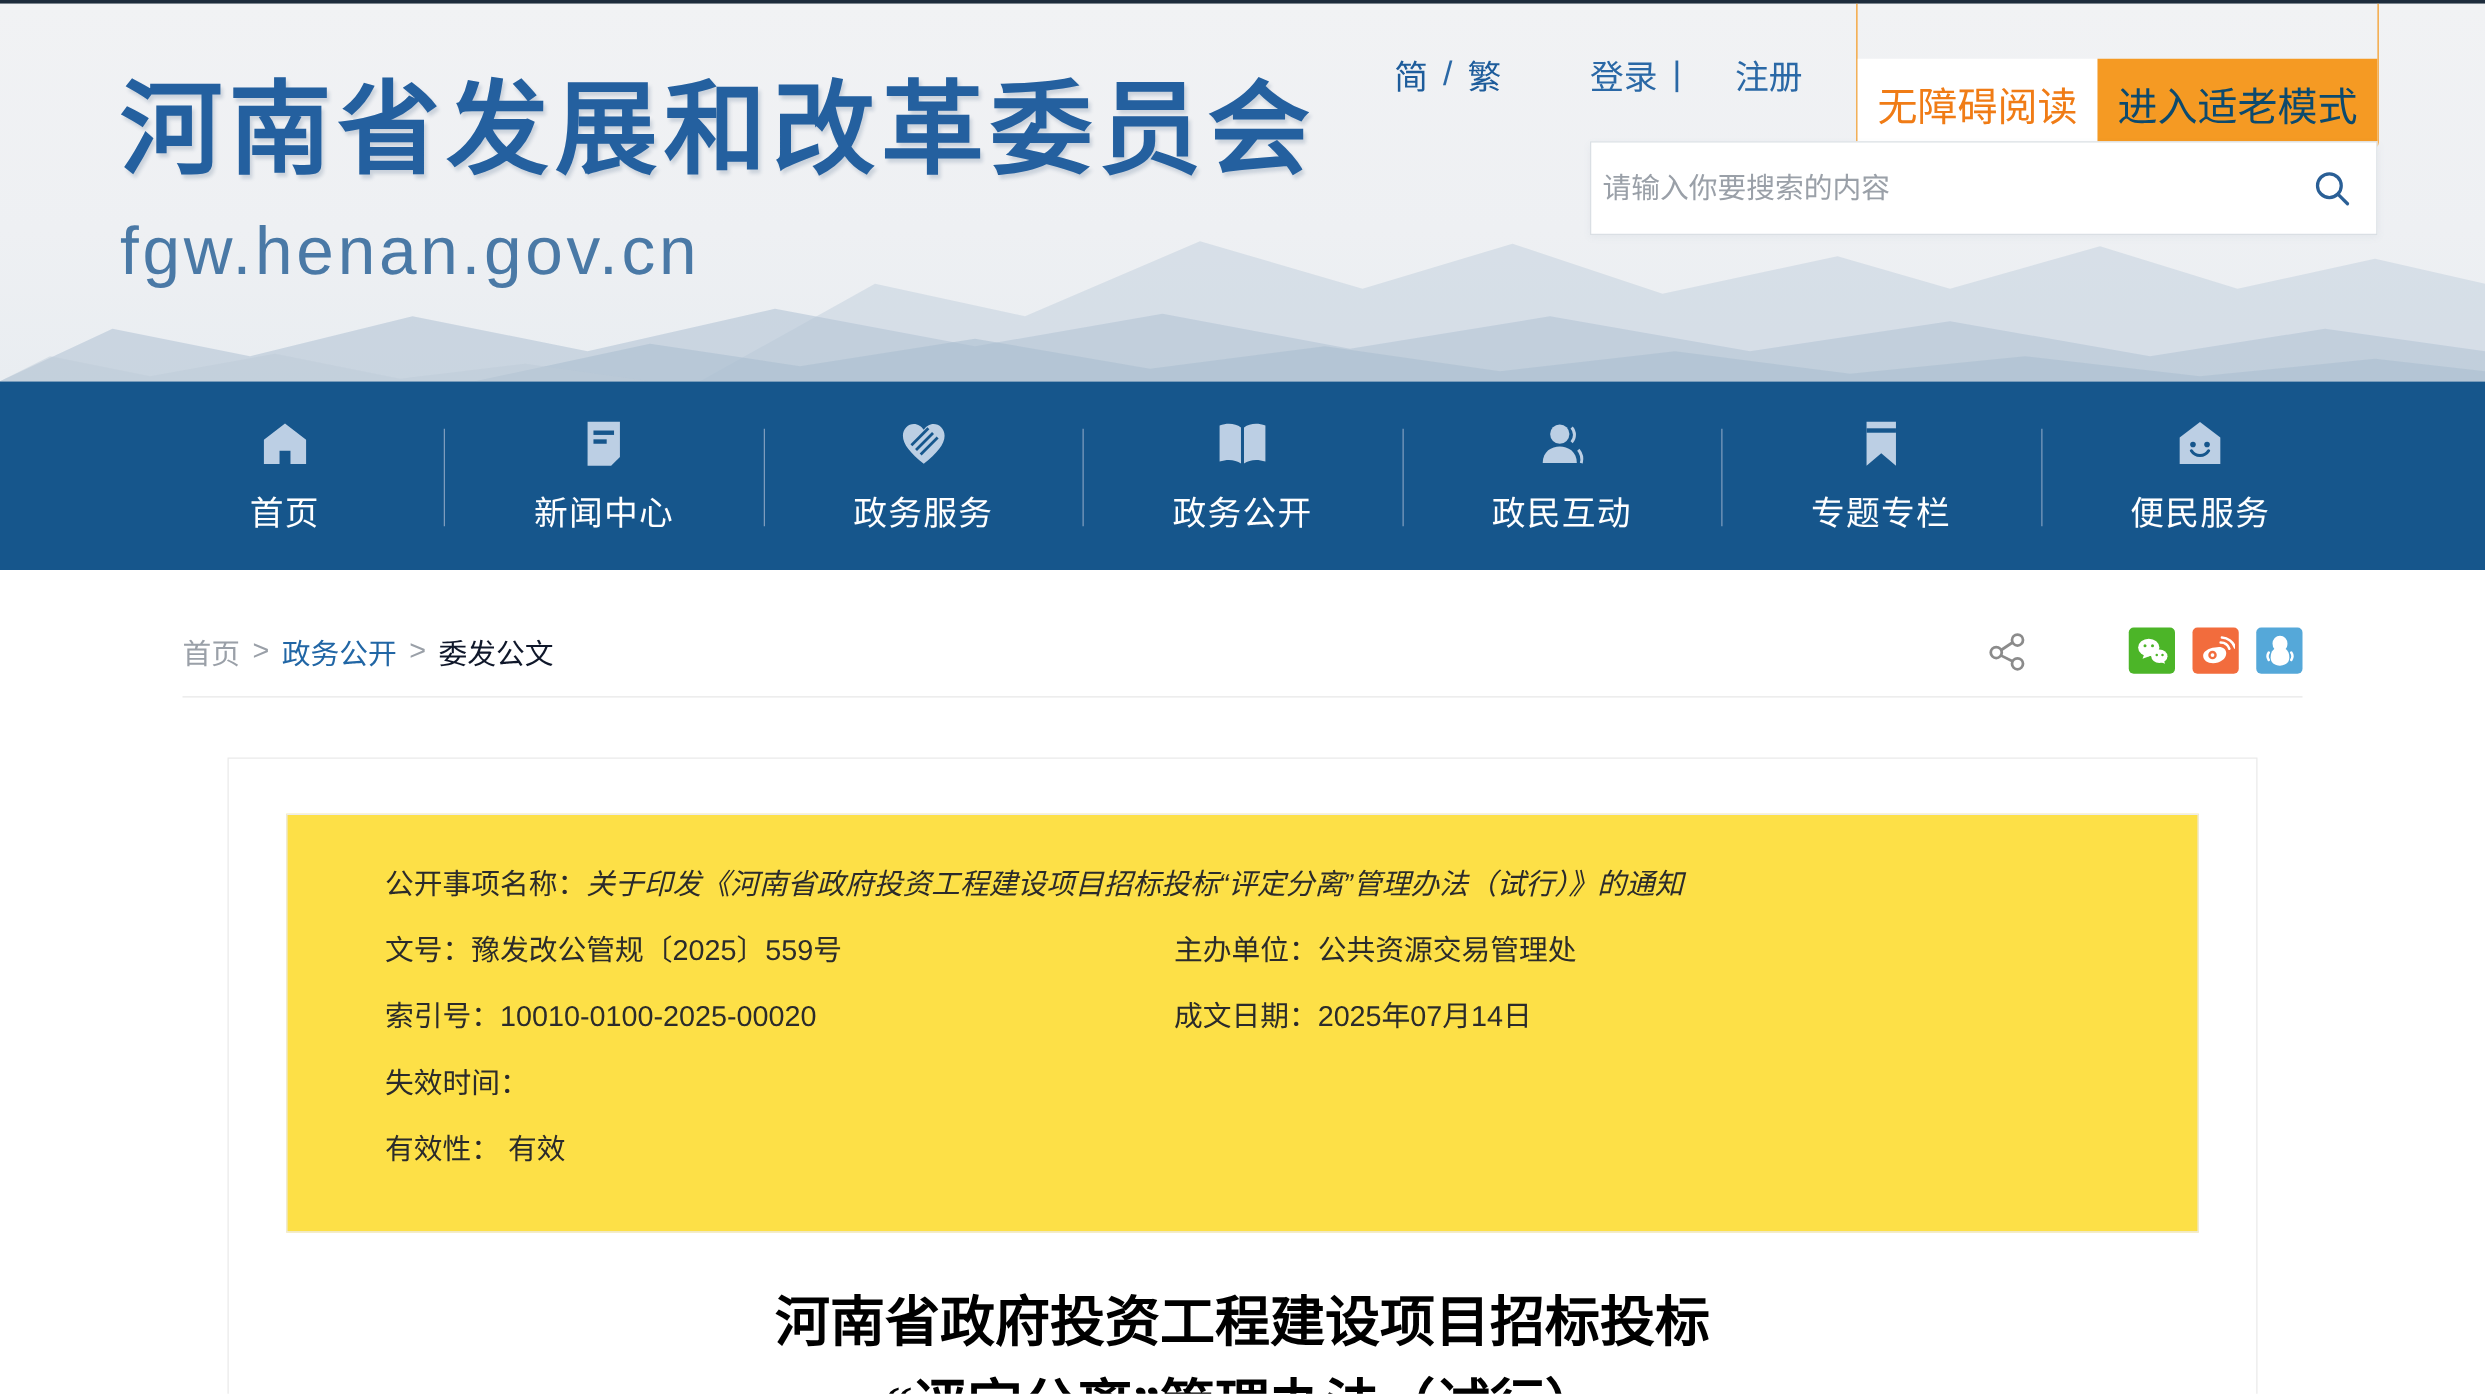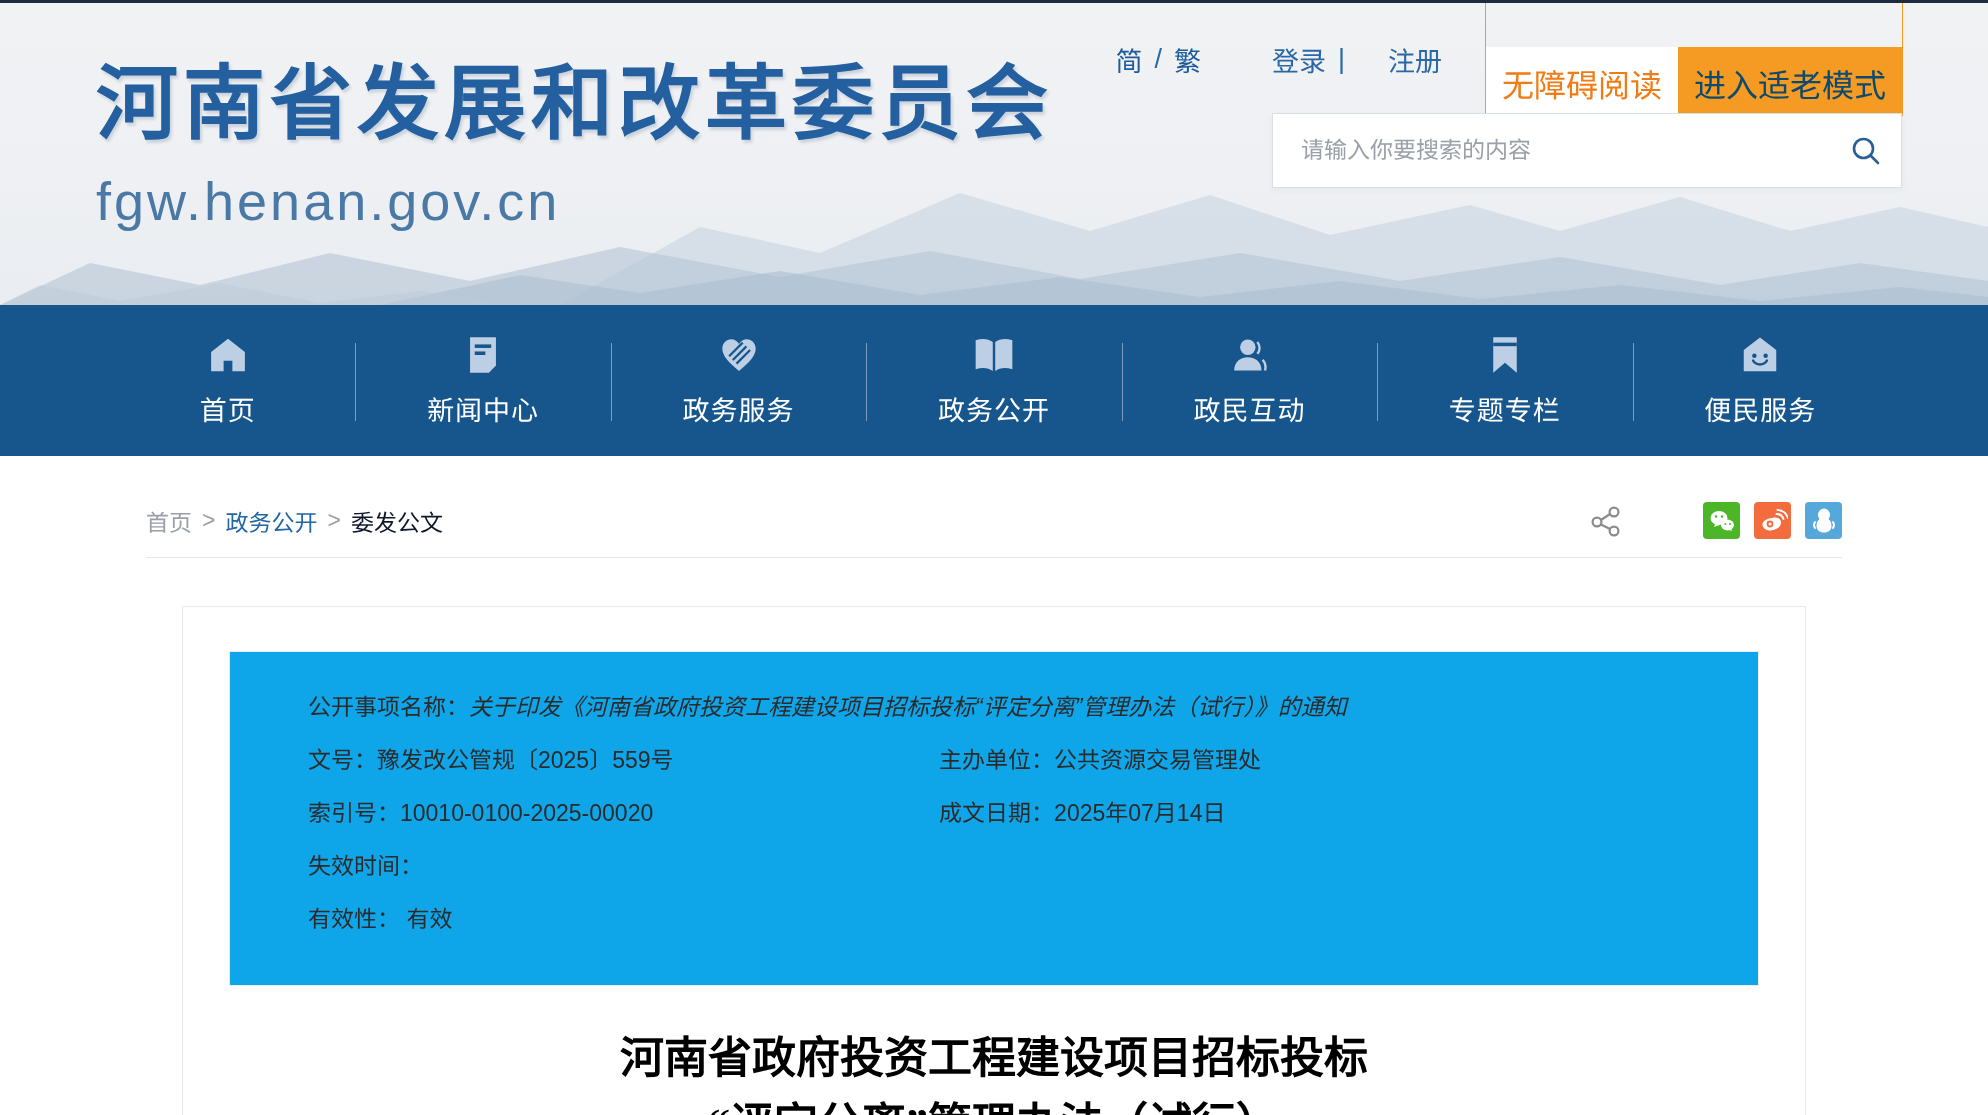--- a/index.html
+++ b/index.html
@@ -43,21 +43,21 @@
   .btn-elder  { background:#f59a23; color:#0c4a6e; }
 
   .searchbox {
     position:absolute; right:86px; top:110px;
     width:630px; height:75px; background:#fff;
     border:1px solid #dadfe4; display:flex; align-items:center;
     box-shadow:0 2px 6px rgba(120,140,160,0.08);
   }
   .searchbox input {
     flex:1; height:100%; border:none; outline:none; background:transparent;
-    padding:0 28px; font-size:23px; color:#333; font-family:inherit;
+    padding:0 9px; font-size:23px; color:#333; font-family:inherit;
   }
   .searchbox input::placeholder { color:#9aa0a8; }
   .search-btn { width:70px; height:100%; display:flex; align-items:center; justify-content:center; cursor:pointer; background:transparent; border:none; }
 
   
   .nav { height:151px; background:#16568c; display:flex; padding:0 100px; }
   .nav-item {
     flex:1; display:flex; flex-direction:column; align-items:center; justify-content:center;
     gap:14px; cursor:pointer; position:relative;
   }
@@ -84,21 +84,21 @@
   .soc-wechat { background:#4cb528; }
   .soc-weibo  { background:#f26c3d; }
   .soc-qq     { background:#55a8d9; }
 
   
   .card {
     width:1624px; margin:48px auto 0; border:1px solid #eaeaea; background:#fff;
     height:620px; padding:44px 46px 0;
   }
   .infobox {
-    background:#0ea5e9; border:1px solid #ececee;
+    background:#fde047; border:1px solid #ececee;
     padding:40px 78px 50px; font-size:23px; color:#2b2b2b; line-height:1.35;
   }
   .inforow { display:flex; margin-top:22px; }
   .inforow:first-child { margin-top:0; }
   .col-left  { width:46%; }
   .col-right { flex:1; }
   .subject-value { font-style:italic; }
   .doc-title {
     margin-top:40px; text-align:center;
     font-family:"Liberation Serif","DejaVu Serif",serif;

